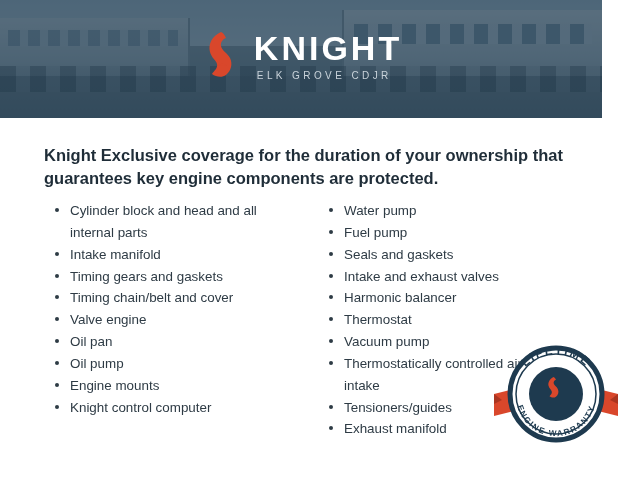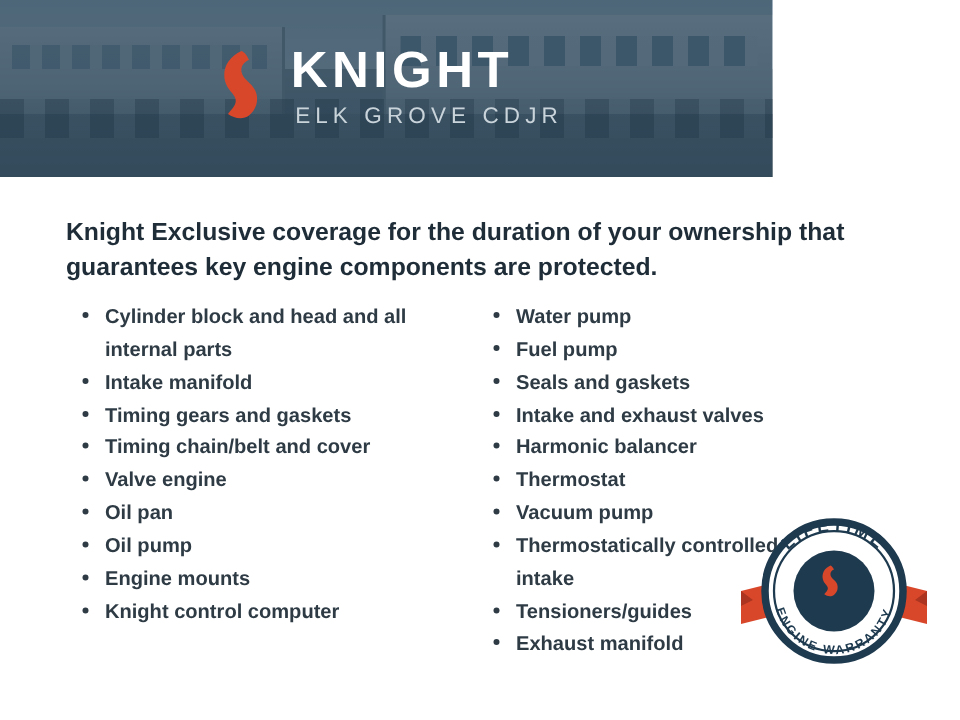--- a/index.html
+++ b/index.html
@@ -12,21 +12,21 @@
   }
   #page {
     position: relative;
     width: 640px; height: 480px;
     background: #ffffff;
   }
 
   
   .banner {
     position: relative;
-    width: 515px; height: 118px;
+    width: 602px; height: 118px;
     overflow: hidden;
     background: #6f7f8c;
   }
   
   .banner .photo {
     position: absolute; inset: 0;
     background:
       linear-gradient(180deg, #b9cbd8 0%, #cfdbe4 38%, #9aa7ad 39%, #8d9aa1 60%, #7d8a91 100%);
   }
   .banner .sky {
@@ -76,21 +76,21 @@
   .logo-word {
     color: #ffffff;
     font-size: 34px;
     font-weight: bold;
     letter-spacing: 3px;
     line-height: 1;
     font-family: "Liberation Sans", sans-serif;
   }
   .logo-sub {
     color: #c9d3da;
-    font-size: 15px;
+    font-size: 10px;
     letter-spacing: 3.4px;
     margin-top: 5px;
     margin-left: 3px;
   }
 
   
   .headline {
     margin: 26px 44px 0 44px;
     color: #1f2d38;
     font-size: 16.5px;
@@ -99,21 +99,21 @@
   }
 
   
   .columns {
     position: absolute;
     top: 200px; left: 48px;
     width: 560px;
     display: flex;
     gap: 38px;
   }
-  .col { width: 236px; font-weight: bold; }
+  .col { width: 236px; }
   ul.list {
     margin: 0; padding: 0 0 0 20px;
     list-style: none;
   }
   ul.list li {
     position: relative;
     color: #2e3b45;
     font-size: 13.4px;
     line-height: 1.63;
     padding-left: 2px;

